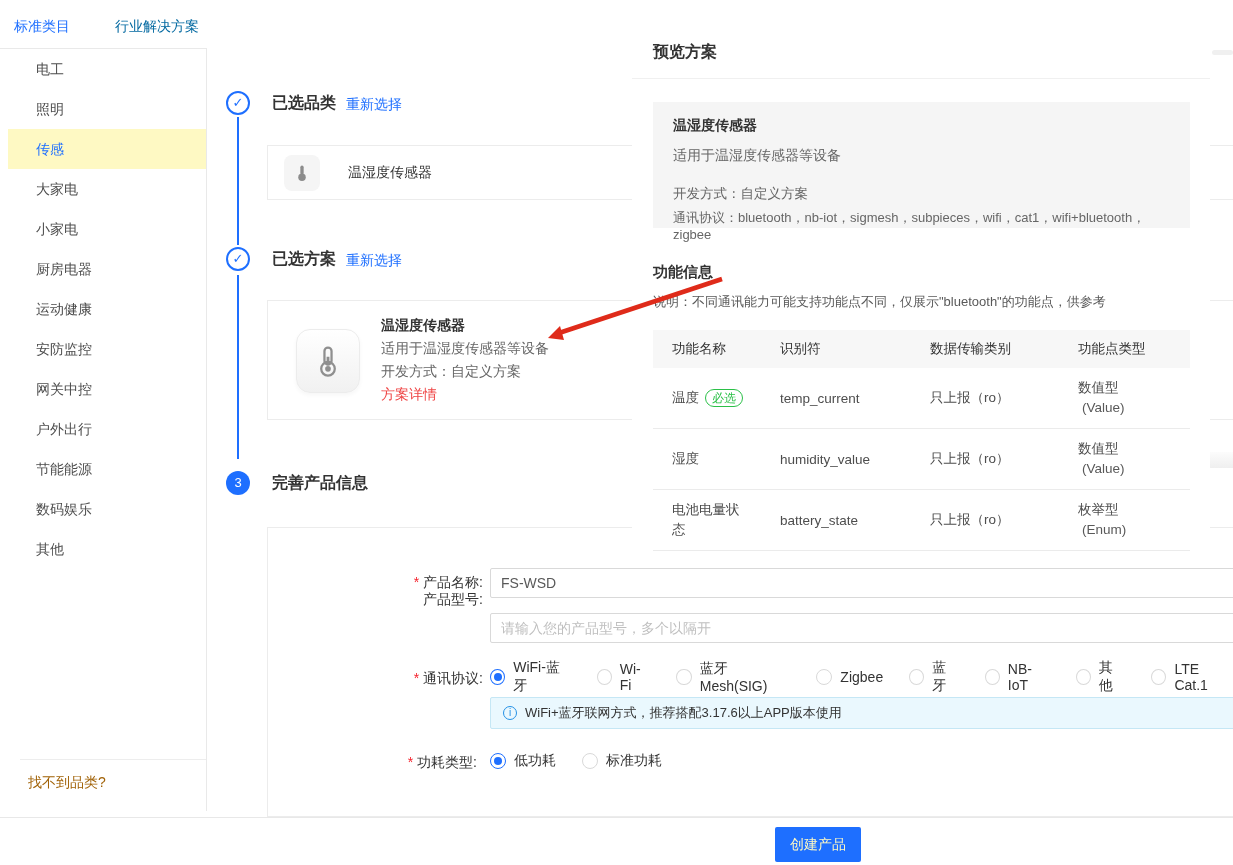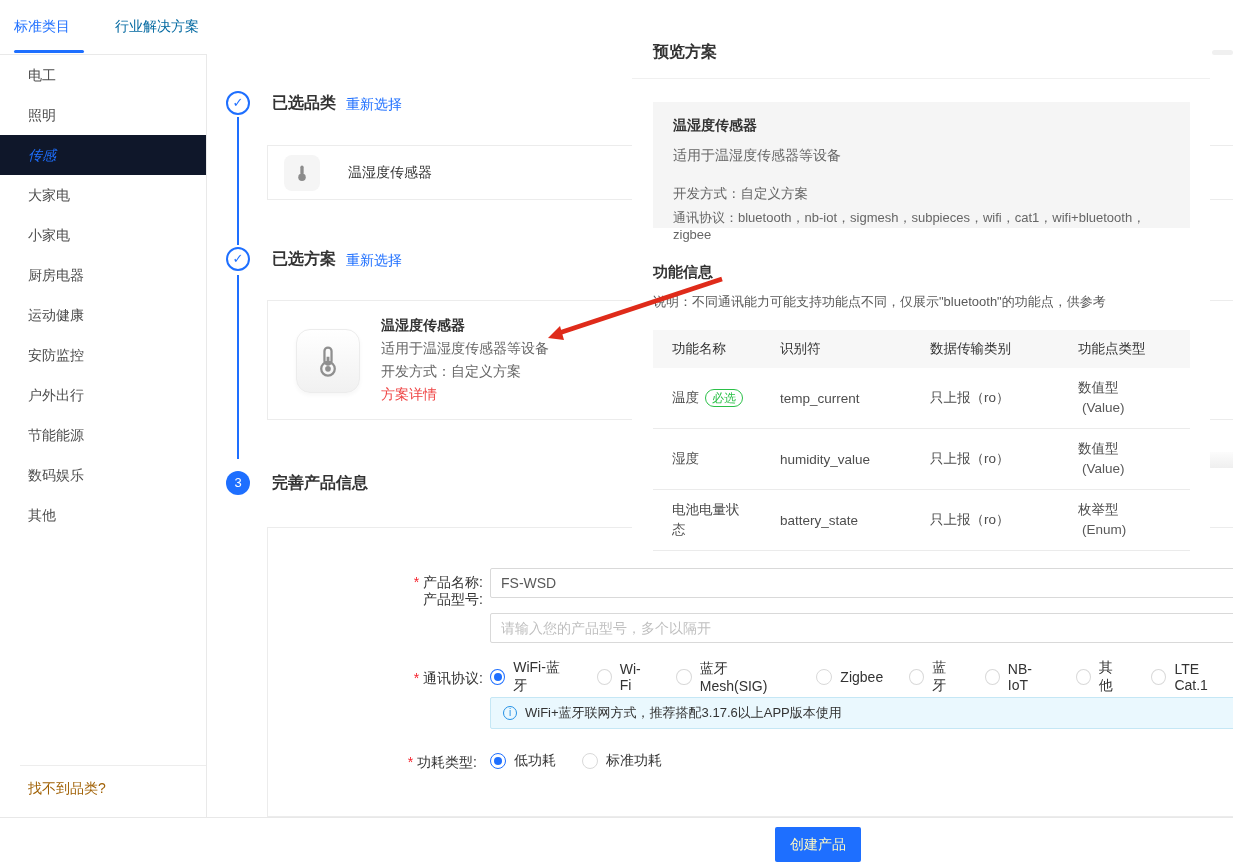--- a/index.html
+++ b/index.html
@@ -9,24 +9,24 @@
 
   
   .tabbar { position:absolute; left:0; top:0; width:1233px; height:55px; background:#fff; }
   .tab { position:absolute; top:18px; font-size:14px; color:#0369a1; cursor:pointer; }
   .tab.active { color:#1e6fff; }
   .tab1 { left:14px; }
   .tab2 { left:115px; }
   .tab-underline { position:absolute; left:14px; top:50px; width:70px; height:3px; background:#1e6fff; border-radius:2px; }
 
   
-  .sidebar { position:absolute; left:0; top:54px; width:207px; height:763px;
-    border-top:1px solid #e9e9e9; border-right:1px solid #e9e9e9; background:#fff; }
+  .sidebar { position:absolute; left:0; top:48px; width:207px; height:763px;
+    border-top:1px solid #e9e9e9; border-right:1px solid #e9e9e9; background:#fff;padding-left:8px; }
   .side-item { height:40px; line-height:40px; padding-left:28px; font-size:14px; color:#4d4d4d; cursor:pointer; }
-  .side-item.selected { background:#0f172a; color:#1e6fff;font-style:italic; }
+  .side-item.selected { background:#fef9c3; color:#1e6fff; }
   .sidebar-footer { position:absolute; left:20px; right:0; top:710px; border-top:1px solid #ededed;
     padding:14px 0 0 8px; color:#a16207; cursor:pointer; }
 
   
   .connector { position:absolute; left:237px; width:2px; background:#1e6fff; }
   .conn1 { top:117px; height:128px; }
   .conn2 { top:275px; height:184px; }
   .check-circle { position:absolute; width:24px; height:24px; border:2px solid #1e6fff; border-radius:50%;
     color:#1e6fff; text-align:center; line-height:20px; font-size:13px; background:#fff; }
   .check-circle::after { content:"✓"; }
@@ -135,20 +135,21 @@
   <aside class="sidebar">
     <div>
         <div class="side-item">电工</div>
         <div class="side-item">照明</div>
         <div class="side-item selected">传感</div>
         <div class="side-item">大家电</div>
         <div class="side-item">小家电</div>
         <div class="side-item">厨房电器</div>
         <div class="side-item">运动健康</div>
         <div class="side-item">安防监控</div>
+        <div class="side-item">网关中控</div>
         <div class="side-item">户外出行</div>
         <div class="side-item">节能能源</div>
         <div class="side-item">数码娱乐</div>
         <div class="side-item">其他</div>
       </div>
     <div class="sidebar-footer">找不到品类?</div>
   </aside>
 
   <div class="connector conn1"></div>
   <div class="connector conn2"></div>

